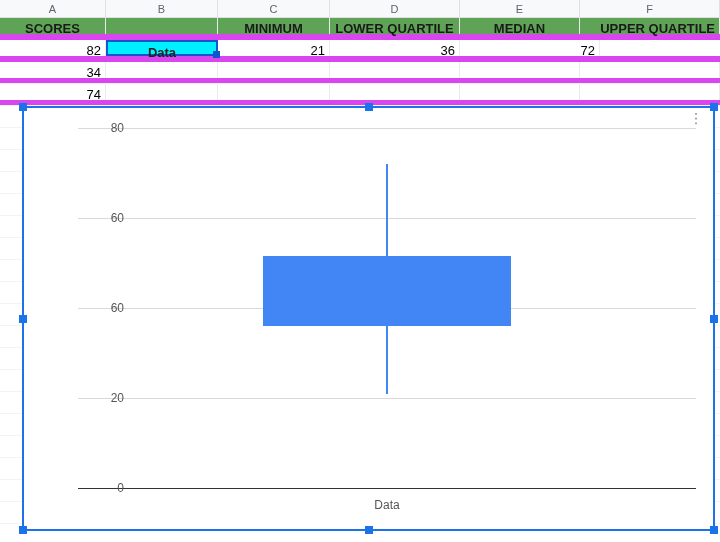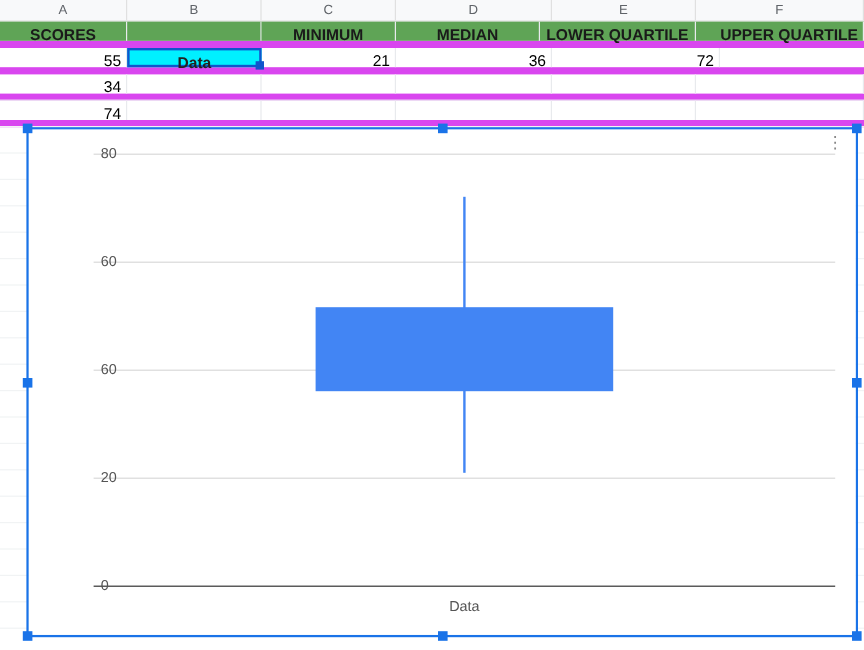--- a/index.html
+++ b/index.html
@@ -18,47 +18,47 @@
   .chart-sel { position: absolute; left: 22px; top: 106px; width: 693px; height: 425px; border: 2px solid #1a73e8; }
   .sel-sq { position: absolute; width: 8px; height: 8px; background: #1a73e8; }
   .sq-tl { top:-5px; left:-5px; } .sq-tr { top:-5px; right:-5px; } .sq-bl { bottom:-5px; left:-5px; } .sq-br { bottom:-5px; right:-5px; }
   .sq-t { top:-5px; left:50%; margin-left:-4px; } .sq-b { bottom:-5px; left:50%; margin-left:-4px; }
   .sq-l { left:-5px; top:50%; margin-top:-4px; } .sq-r { right:-5px; top:50%; margin-top:-4px; }
   .chart { position: absolute; inset: 0; background: #fff; }
   .chart-menu { position: absolute; top: 8px; right: 10px; cursor: pointer; line-height: 4px; color: #888; font-size: 14px; }
   .plot { position: absolute; left: 54px; top: 20px; width: 618px; height: 360px; }
   .gridline { position: absolute; left: 0; width: 100%; border-top: 1px solid #d9d9d9; }
   .gridline.baseline { border-top: 1px solid #333; }
-  .ytick { position: absolute; right: 572px; width: 40px; font-size: 12px; color: #555; transform: translateY(-50%); }
+  .ytick { position: absolute; right: 572px; width: 40px; text-align: right; font-size: 12px; color: #555; transform: translateY(-50%); }
   .xlabel { position: absolute; left: 50%; transform: translateX(-50%); bottom: -24px; font-size: 12px; color: #555; }
   .whisker { position: absolute; width: 2px; background: #4285f4; left: 50%; margin-left: -1px; }
   .box { position: absolute; background: #4285f4; left: 30%; width: 40%; }
 </style>
 </head>
 <body>
 
 <div class="sheet">
   <div class="col-headers">
     <div class="col-h c-a">A</div>
     <div class="col-h c-b">B</div>
     <div class="col-h c-c">C</div>
     <div class="col-h c-d">D</div>
     <div class="col-h c-e">E</div>
     <div class="col-h c-f">F</div>
   </div>
   <div class="row hdr-row">
     <div class="cell c-a">SCORES</div>
     <div class="cell c-b"></div>
     <div class="cell c-c">MINIMUM</div>
+    <div class="cell c-d">LOWER QUARTILE</div>
     <div class="cell c-e">MEDIAN</div>
-    <div class="cell c-d">LOWER QUARTILE</div>
     <div class="cell c-f" style="text-align:right;padding-left:8px">UPPER QUARTILE</div>
   </div>
   <div class="row">
-    <div class="cell c-a">55</div>
+    <div class="cell c-a">82</div>
     <div class="cell c-b sel-cell"><span>Data</span><span class="sel-handle"></span></div>
     <div class="cell c-c">21</div>
     <div class="cell c-d">36</div>
     <div class="cell c-f">72</div>
   </div>
   <div class="row">
     <div class="cell c-a">34</div>
     <div class="cell c-b"></div>
     <div class="cell c-c"></div>
     <div class="cell c-d"></div>

